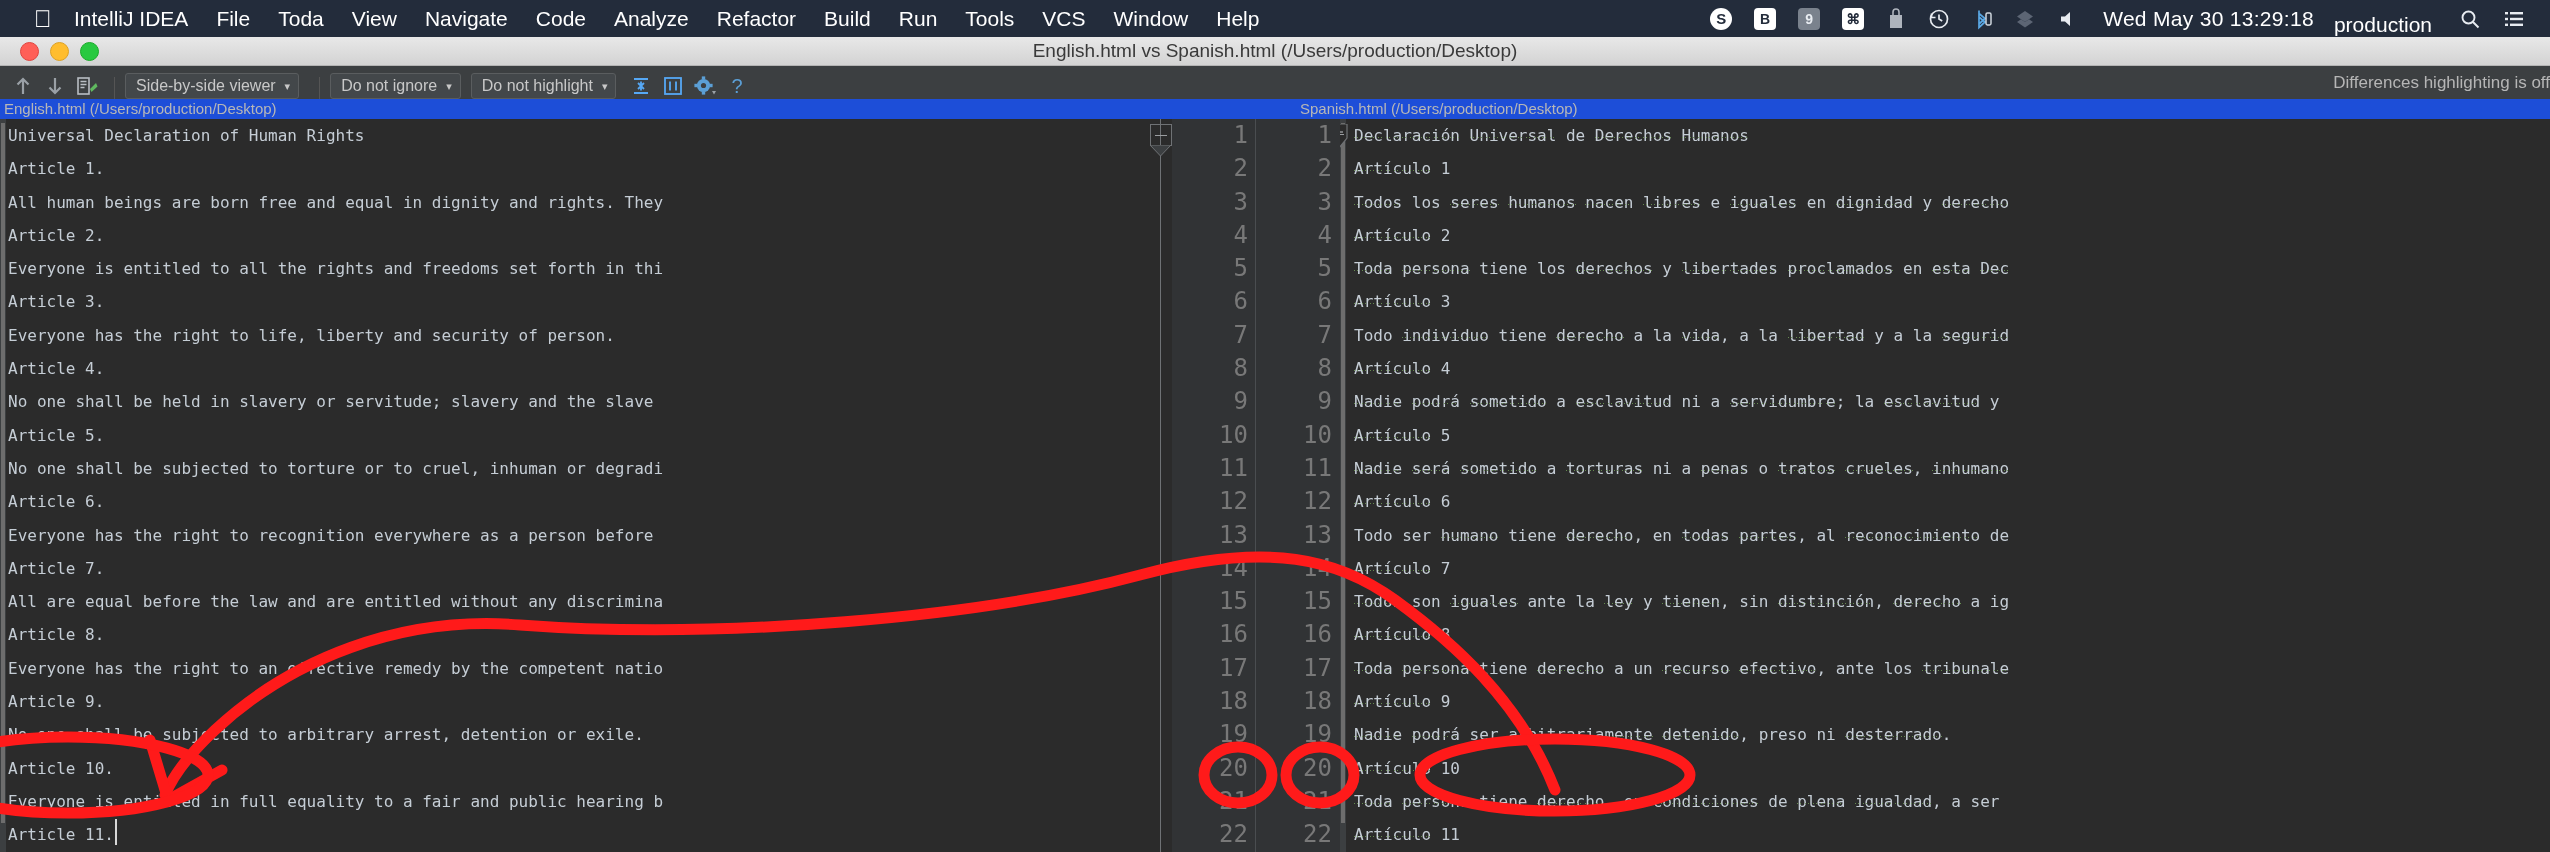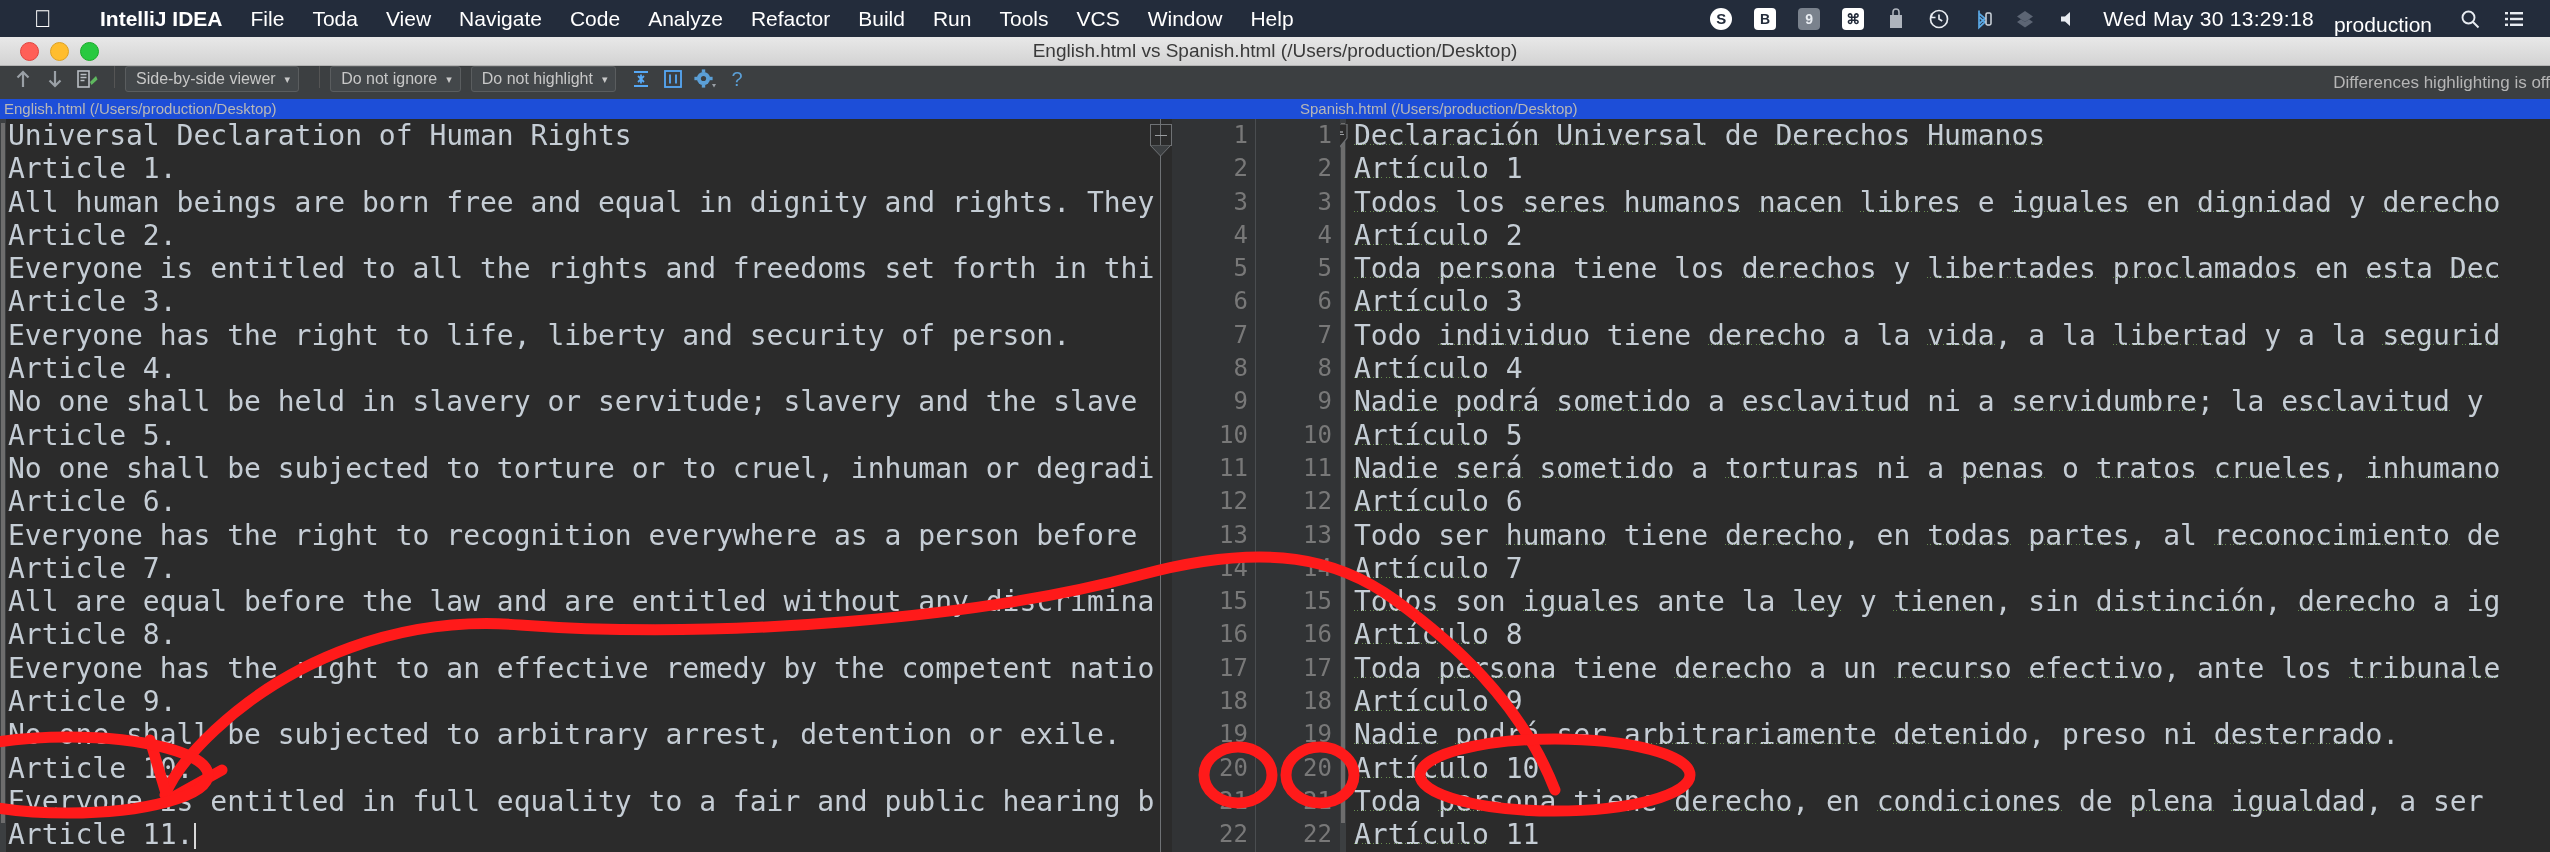--- a/index.html
+++ b/index.html
@@ -6,21 +6,21 @@
   html,body { width:2550px; height:852px; overflow:hidden; background:#3c3f41; }
   body { font-family:"Liberation Sans", sans-serif; }
 
   
   #macbar{
     position:absolute; left:0; top:0; width:2550px; height:37px;
     background:#232c3b; display:flex; align-items:center; color:#ffffff;
     font-size:21px; padding:0 14px;
   }
   #macbar .apple{ font-size:24px; margin:0 22px 0 20px; line-height:1; }
-  #macbar .appname{ font-weight:bold; margin-right:28px;margin-left:26px; }
+  #macbar .appname{ font-weight:normal; margin-right:28px; }
   #macbar .mitem{ margin-right:28px; white-space:nowrap; }
   #macbar .spacer{ flex:1 1 auto; }
   #macbar .status{ display:flex; align-items:center; }
   #macbar .sicon{ margin:0 11px; display:inline-flex; align-items:center; justify-content:center; }
   #macbar .clock{ margin:0 16px 0 12px; white-space:nowrap; letter-spacing:.3px;}
   #macbar .user{ margin:12px 16px 0 4px; white-space:nowrap; }
 
   .sqicon{ width:22px; height:22px; border-radius:4px; background:#ffffff; color:#232c3b;
            font-size:14px; font-weight:bold; display:inline-flex; align-items:center; justify-content:center;}
   .sqicon.dim{ background:#7a828d; color:#e9edf2; }
@@ -40,21 +40,21 @@
   .lt-yel{ background:#ffbd2e; border:1px solid #dea123; }
   .lt-grn{ background:#28c940; border:1px solid #1aab29; }
   #wintitle{
     position:absolute; left:0; right:0; text-align:center;
     font-size:19px; color:#3a3a3a; white-space:nowrap;
   }
 
   
   #toolbar{
     position:absolute; left:0; top:66px; width:2550px; height:33px;
-    background:#3c3f41; display:flex; align-items:flex-start; padding-left:8px;
+    background:#3c3f41; display:flex; align-items:flex-end; padding-left:8px;
     color:#bbbbbb; font-size:17px;
   }
   .tbbtn{ width:30px;height:26px; display:inline-flex; align-items:center; justify-content:center; margin-right:2px; }
   .sep{ width:1px; height:22px; background:#555; margin:0 10px; }
   .combo{
     height:26px; border:1px solid #5a5d5f; border-radius:3px; background:#43474a;
     color:#c8c8c8; font-size:16px; display:inline-flex; align-items:center;
     padding:0 8px 0 10px; margin-right:10px; white-space:nowrap;
   }
   .combo .caret{ margin-left:9px; font-size:11px; color:#c8c8c8; }
@@ -70,21 +70,21 @@
   
   #editor{ position:absolute; left:0; top:119px; width:2550px; height:733px; background:#2b2b2b; overflow:hidden; }
 
   .pane{ position:absolute; top:0; bottom:0; overflow:hidden; }
   #paneLeft{ left:0; width:1172px; }
   #gutter { left:1172px; width:168px; background:#313335; }
   #paneRight{ left:1340px; right:12px; }
 
   .codeline{
     position:relative; height:33.3px; line-height:33.3px;
-    font-family:"DejaVu Sans Mono", monospace; font-size:28px;
+    font-family:"DejaVu Sans Mono", monospace; font-size:16px;
     color:#a9b7c6; white-space:pre; letter-spacing:0px;
   }
   #paneLeft .codeline{ padding-left:8px; color:#c5cdd5; }
   #paneRight .codeline{ padding-left:14px; color:#c5cdd5; }
 
   
   .sq{ position:relative; }
   .sq::after{
     content:""; position:absolute; left:0; right:0; bottom:5px; height:4px;
     background-image:

